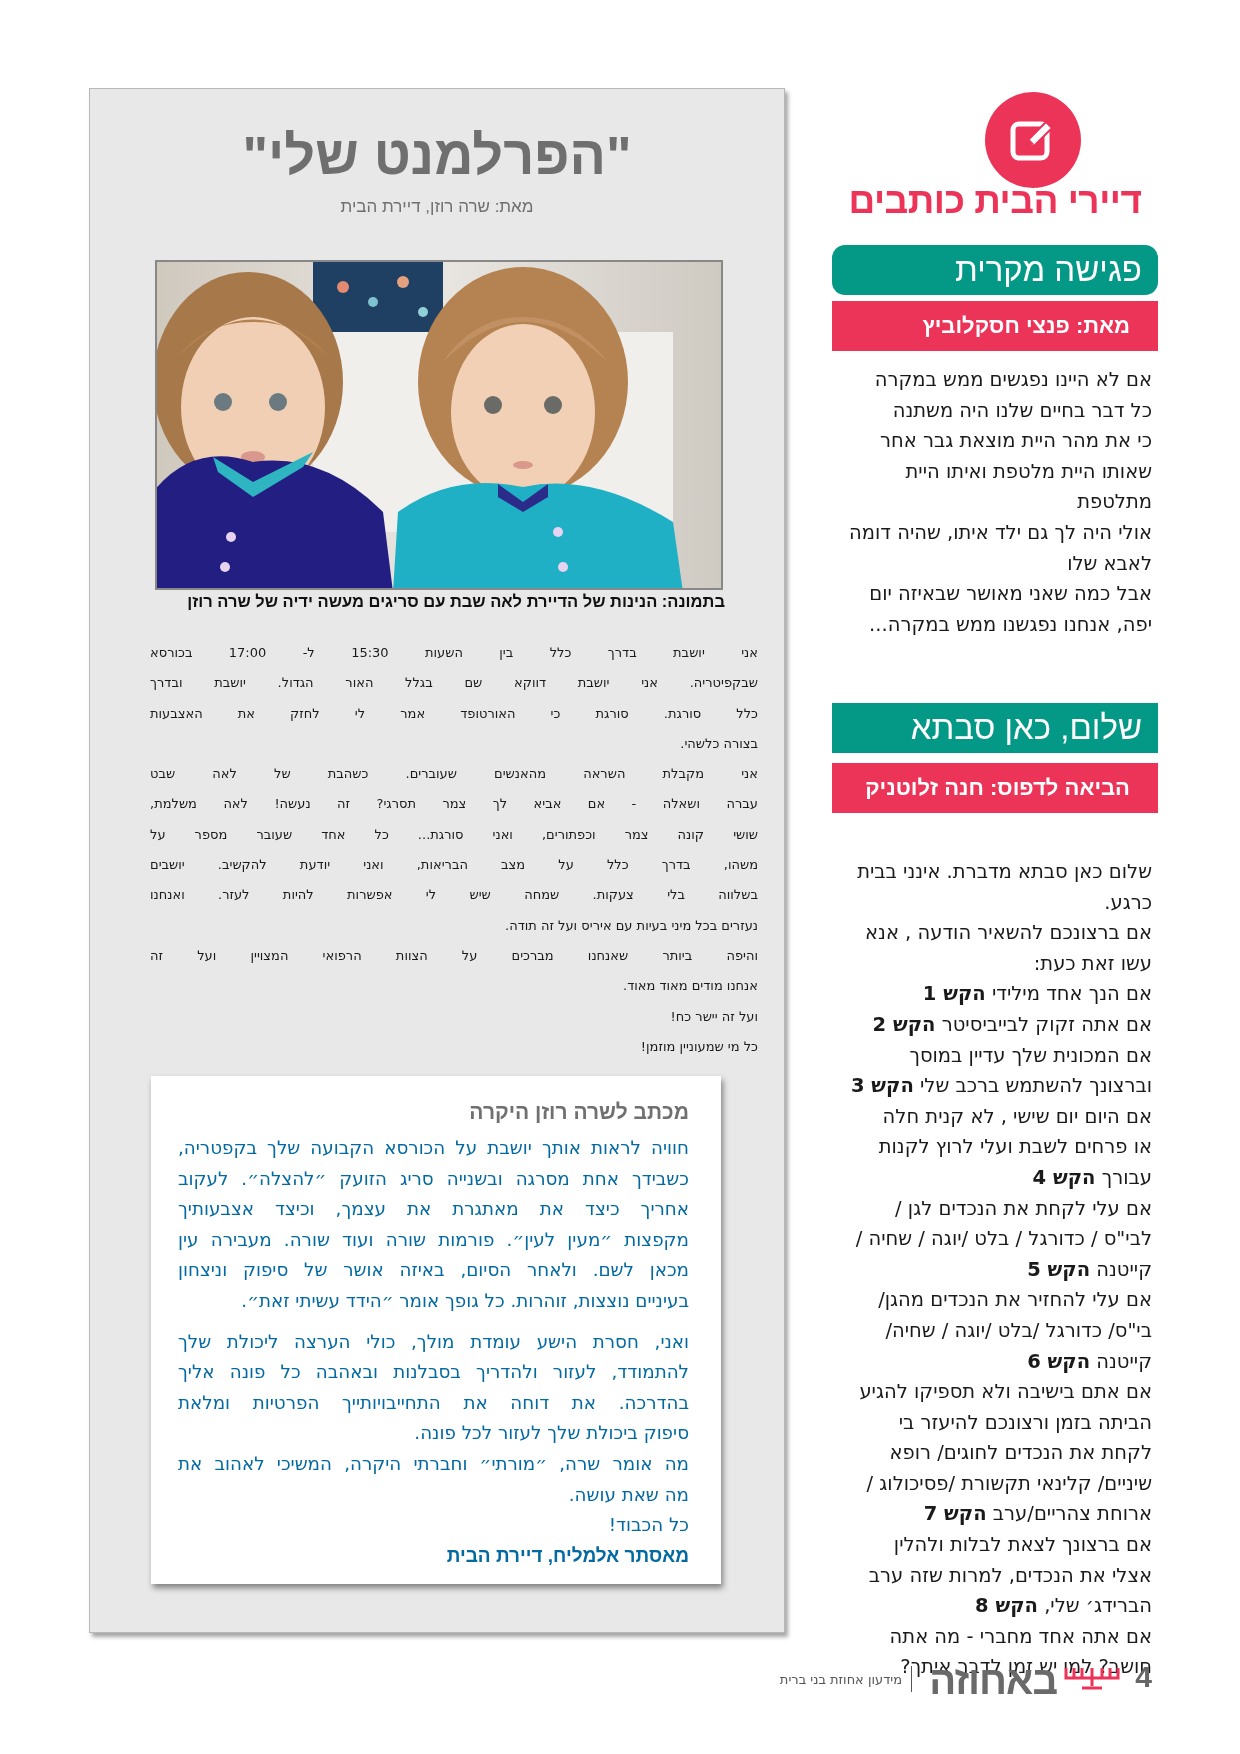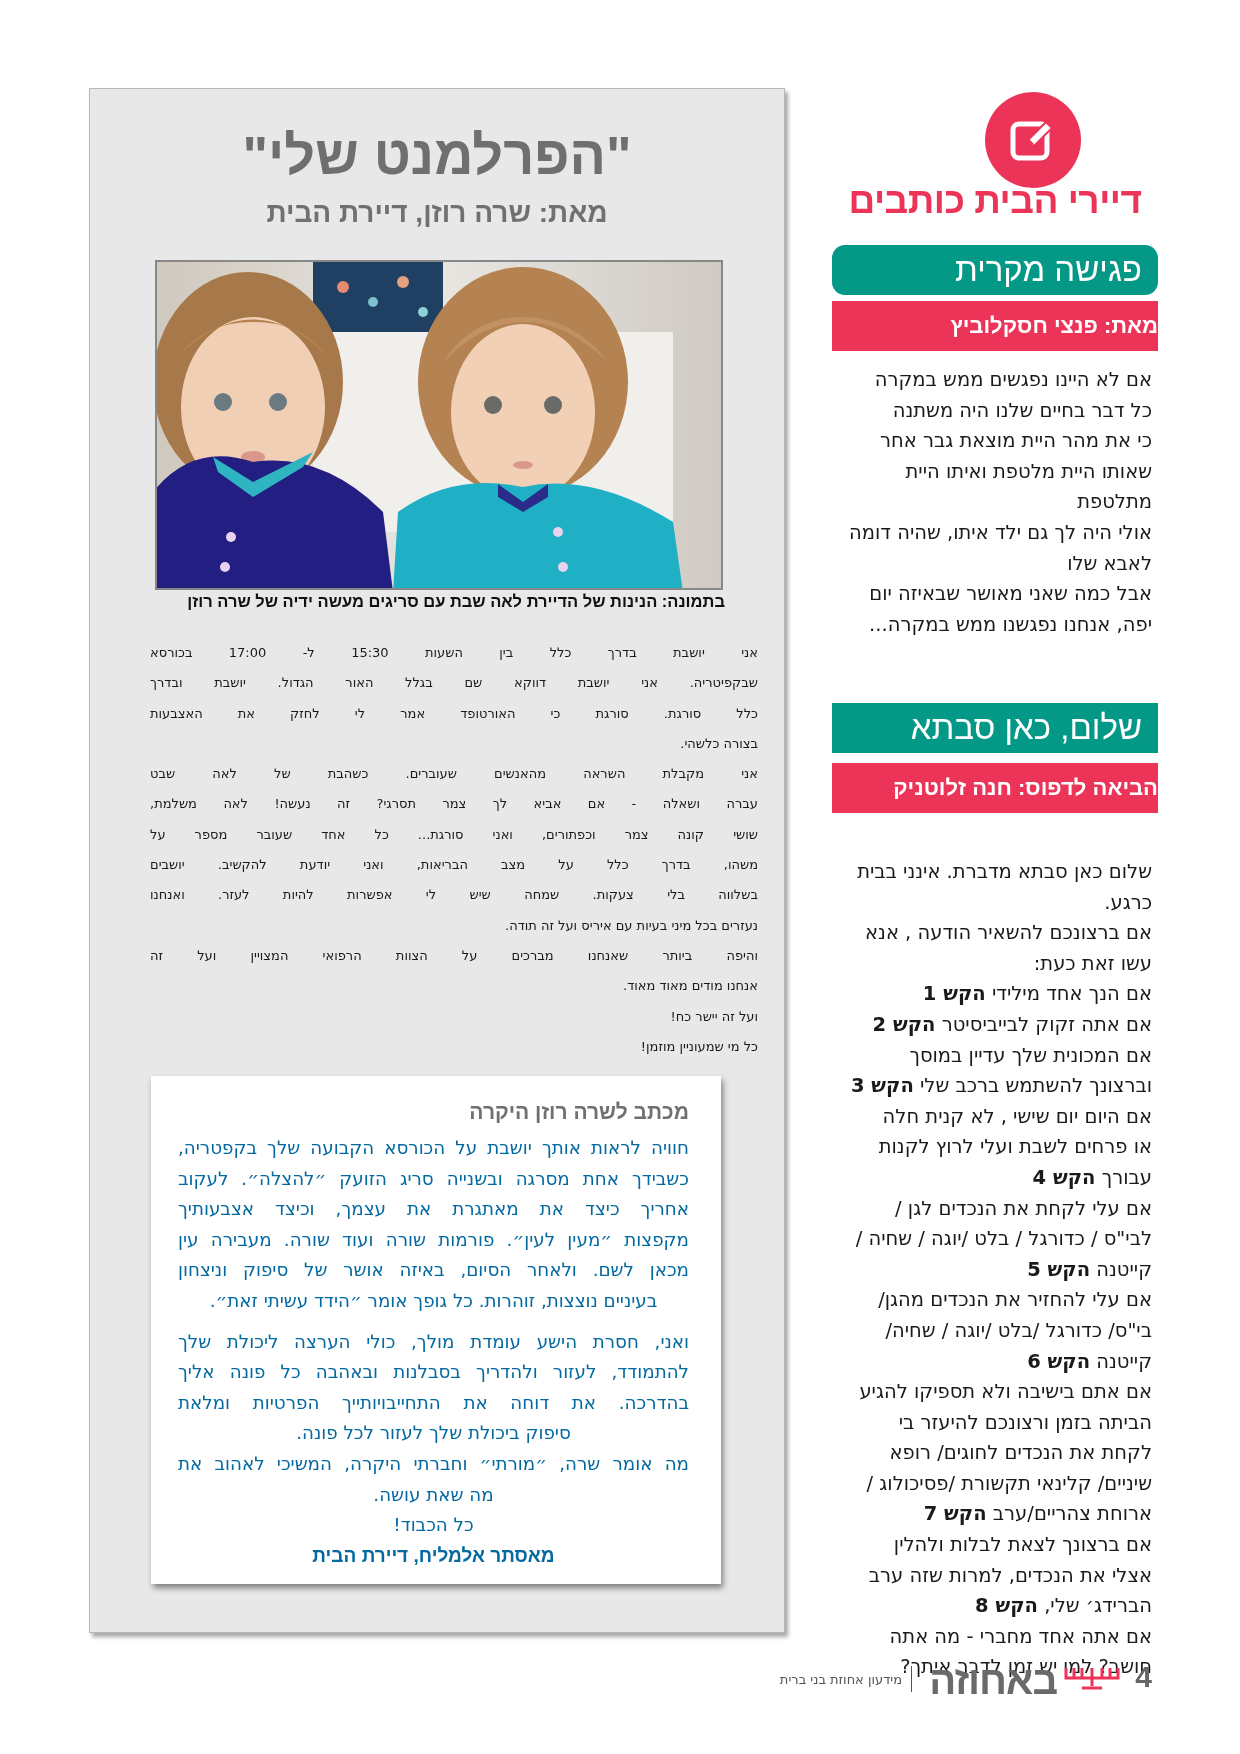--- a/index.html
+++ b/index.html
@@ -3,42 +3,42 @@
   <meta charset="utf-8">
   <style>
     * { box-sizing: border-box; margin: 0; padding: 0; }
     html, body { width: 1240px; height: 1754px; background: #ffffff; overflow: hidden; }
     body { position: relative; font-family: "DejaVu Sans", sans-serif; color: #1a1a1a; direction: rtl; }
     .section-icon-wrap { position: absolute; left: 985px; top: 92px; width: 96px; height: 96px; border-radius: 50%; background: #ec3358; display: flex; align-items: center; justify-content: center; }
     .section-icon-wrap svg { width: 56px; height: 56px; }
     .section-title { position: absolute; left: 832px; width: 326px; top: 180px; text-align: center; font-family: "Liberation Sans", sans-serif; font-weight: bold; font-size: 37px; color: #ec3358; letter-spacing: -0.5px; }
 
     .teal-bar { position: absolute; left: 832px; width: 326px; height: 50px; background: #049987; color: #fff; font-family: "Liberation Sans", sans-serif; font-size: 33px; padding-right: 16px; display: flex; align-items: center; }
-    .pink-bar { position: absolute; left: 832px; width: 326px; height: 50px; background: #ec3358; color: #fff; font-family: "Liberation Sans", sans-serif; font-weight: bold; font-size: 22px; padding-right: 0; display: flex; align-items: center; }
+    .pink-bar { position: absolute; left: 832px; width: 326px; height: 50px; background: #ec3358; color: #fff; font-family: "Liberation Sans", sans-serif; font-weight: bold; font-size: 22px; padding-right: 28px; display: flex; align-items: center; }
 
     .right-text { position: absolute; left: 832px; width: 320px; font-family: "DejaVu Sans", sans-serif; font-size: 19.5px; line-height: 30.6px; color: #1a1a1a; text-align: right; }
     .right-text .line { display: block; white-space: nowrap; }
     .right-text b { font-weight: bold; }
 
     
     .panel { position: absolute; left: 89px; top: 88px; width: 696px; height: 1545px; background: #e8e8e8; border: 1px solid #b8b8b8; box-shadow: 3px 4px 4px rgba(0,0,0,0.35); }
     .article-title { position: absolute; left: 89px; width: 696px; top: 124px; text-align: center; font-family: "Liberation Sans", sans-serif; font-weight: bold; font-size: 54px; color: #6f6f6f; }
-    .article-byline { position: absolute; left: 89px; width: 696px; top: 197px; text-align: center; font-family: "Liberation Sans", sans-serif; font-weight: bold; font-size: 28px; color: #707070; }
+    .article-byline { position: absolute; left: 89px; width: 696px; top: 197px; text-align: center; font-family: "Liberation Sans", sans-serif; font-weight: normal; font-size: 17px; color: #707070; }
 
     .photo { position: absolute; left: 155px; top: 260px; width: 568px; height: 330px; border: 2px solid #888; overflow: hidden; background: #dcd8d2; }
     .caption { position: absolute; left: 140px; width: 585px; top: 592px; text-align: right; font-family: "Liberation Sans", sans-serif; font-weight: bold; font-size: 16.5px; color: #111; white-space: nowrap; }
 
     .body-text { position: absolute; left: 150px; width: 608px; top: 638px; font-family: "DejaVu Sans", sans-serif; font-size: 13px; line-height: 30.3px; color: #1a1a1a; text-align: right; }
     .body-text .line { display: block; white-space: nowrap; }
     .body-text .just { text-align-last: justify; text-align: justify; white-space: normal; }
 
     .letter-box { position: absolute; left: 151px; top: 1076px; width: 570px; height: 508px; background: #ffffff; box-shadow: 2px 4px 6px rgba(0,0,0,0.45); }
     .letter-title { position: absolute; left: 178px; width: 511px; top: 1100px; text-align: right; font-family: "Liberation Sans", sans-serif; font-weight: bold; font-size: 21px; color: #707070; }
     .letter-text { position: absolute; left: 178px; width: 511px; top: 1133px; font-family: "DejaVu Sans", sans-serif; font-size: 18.3px; line-height: 30.6px; color: #0369a1; text-align: right; }
-    .letter-text .line { display: block; white-space: nowrap; text-align: center; }
+    .letter-text .line { display: block; white-space: nowrap; }
     .letter-text .just { text-align: justify; text-align-last: justify; white-space: normal; }
     .letter-text .gap { height: 10px; }
     .letter-sign { font-family: "Liberation Sans", sans-serif; font-weight: bold; font-size: 19px; }
 
     
     .footer { position: absolute; left: 770px; top: 1660px; width: 390px; height: 40px; }
     .page-num { position: absolute; right: 8px; top: 0; font-family: "Liberation Sans", sans-serif; font-weight: bold; font-size: 30px; color: #666; }
     .menorah { position: absolute; right: 40px; top: 6px; }
     .brand { position: absolute; right: 103px; top: -2px; font-family: "Liberation Sans", sans-serif; font-weight: bold; font-size: 40px; color: #6a6a6a; letter-spacing: -1px; }
     .footer-divider { position: absolute; right: 248px; top: 6px; width: 1px; height: 26px; background: #555; }

